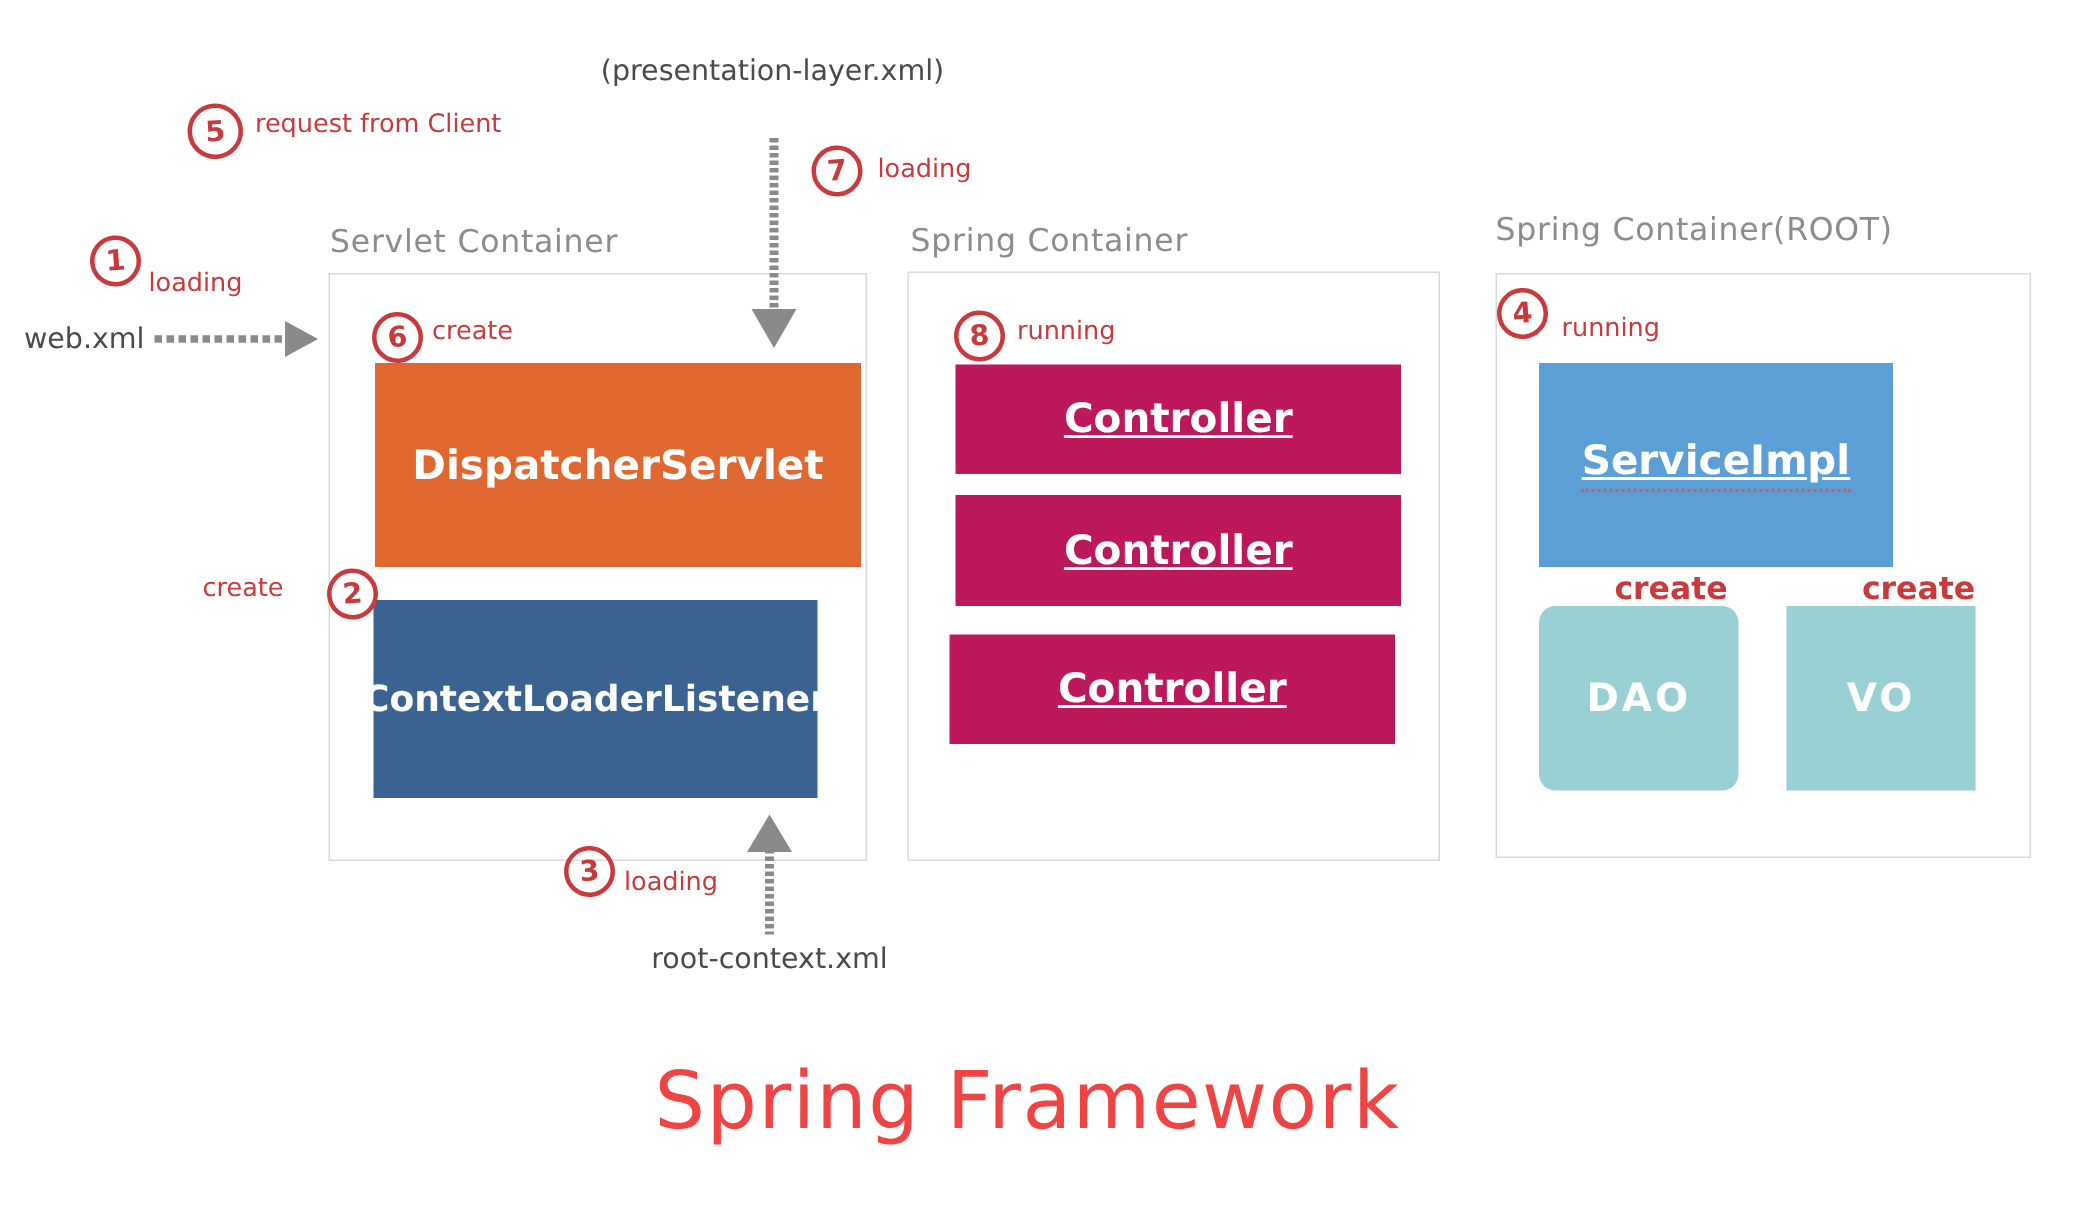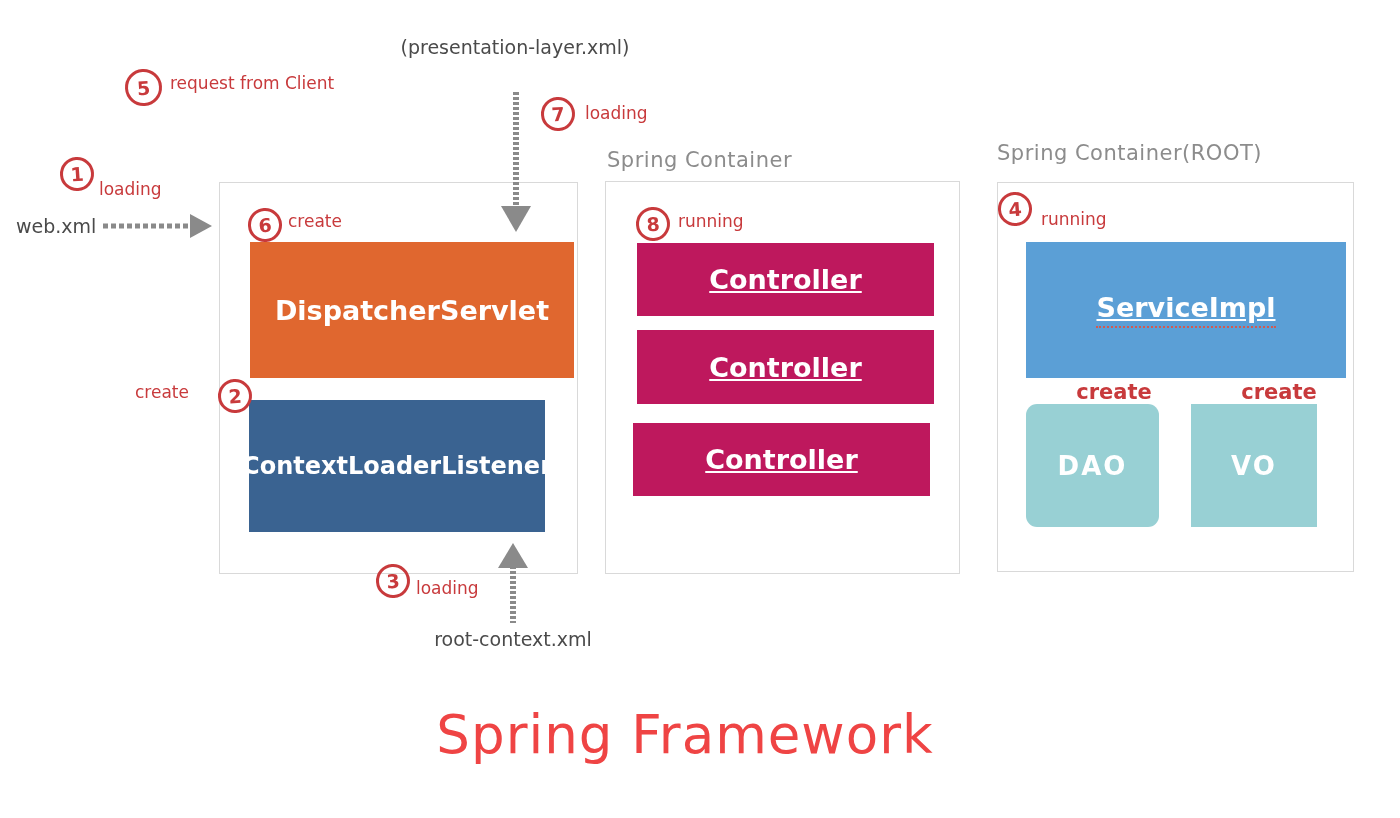--- a/index.html
+++ b/index.html
@@ -34,31 +34,32 @@
 </style>
 </head>
 <body>
 
 <div class="stage">
 
   <div class="container-box" style="left:219px;top:182px;width:357px;height:390px;"></div>
   <div class="container-box" style="left:605px;top:181px;width:353px;height:391px;"></div>
   <div class="container-box" style="left:997px;top:182px;width:355px;height:388px;"></div>
 
+  <div class="container-label" style="left:220px;top:149px;">Servlet Container</div>
   <div class="container-label" style="left:607px;top:148px;">Spring Container</div>
   <div class="container-label" style="left:997px;top:141px;">Spring Container(ROOT)</div>
 
   <div class="comp comp-dispatcher" style="left:250px;top:242px;width:324px;height:136px;">DispatcherServlet</div>
   <div class="comp comp-ctx" style="left:249px;top:400px;width:296px;height:132px;">ContextLoaderListener</div>
 
   <div class="comp comp-controller" style="left:637px;top:243px;width:297px;height:73px;">Controller</div>
   <div class="comp comp-controller" style="left:637px;top:330px;width:297px;height:74px;">Controller</div>
   <div class="comp comp-controller" style="left:633px;top:423px;width:297px;height:73px;">Controller</div>
 
-  <div class="comp comp-service" style="left:1026px;top:242px;width:320px;height:136px;">
+  <div class="comp comp-service" style="left:1026px;top:242px;width:236px;height:136px;">
     <span class="service-underline">ServiceImpl</span>
   </div>
   <div class="comp comp-teal" style="left:1026px;top:404px;width:133px;height:123px;border-radius:11px;">DAO</div>
   <div class="comp comp-teal" style="left:1191px;top:404px;width:126px;height:123px;">VO</div>
 
   <svg class="arrow-layer" width="1400" height="818" viewBox="0 0 1400 818">
 
     <g>
       <line x1="103" y1="226" x2="192" y2="226" stroke="#8a8a8a" stroke-width="5" stroke-dasharray="5 3"></line>
       <polygon points="190,214 212,226 190,238" fill="#8a8a8a"></polygon>

